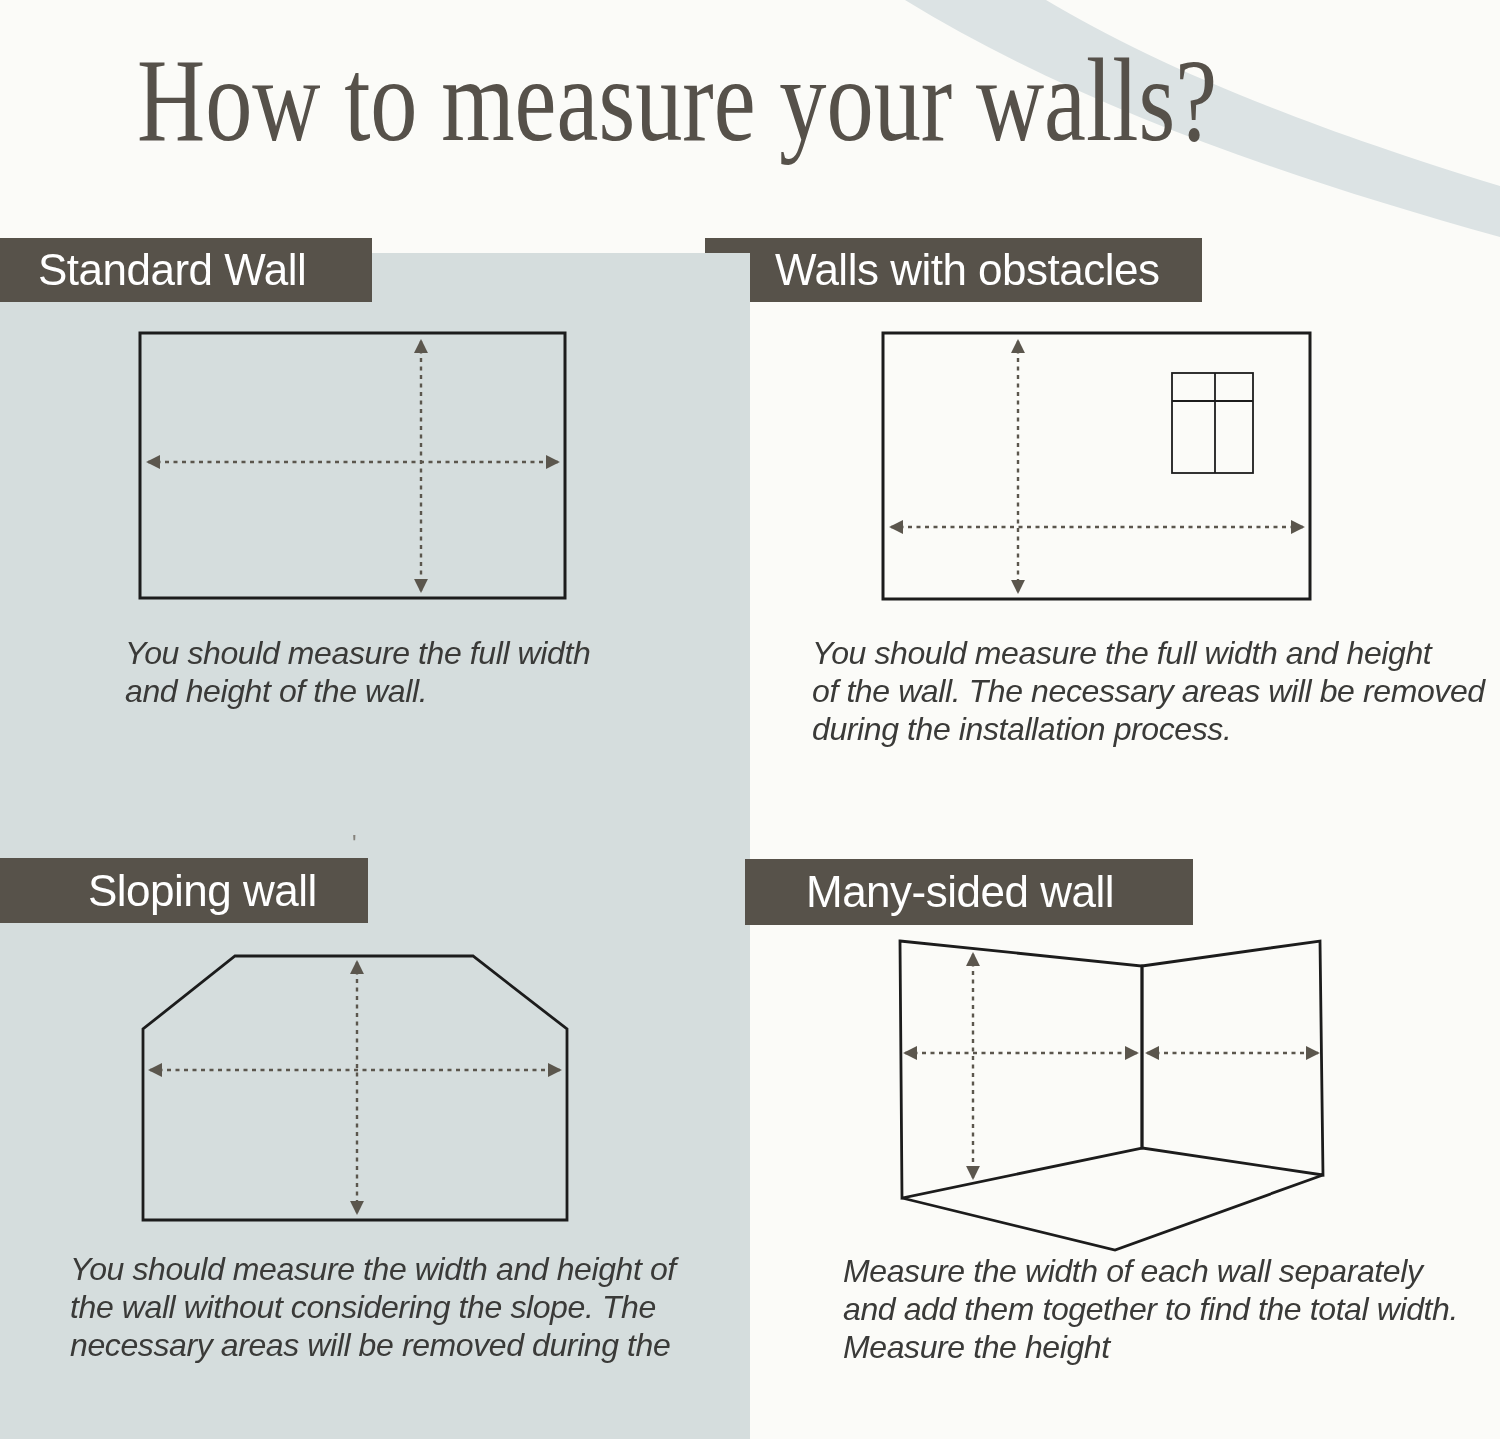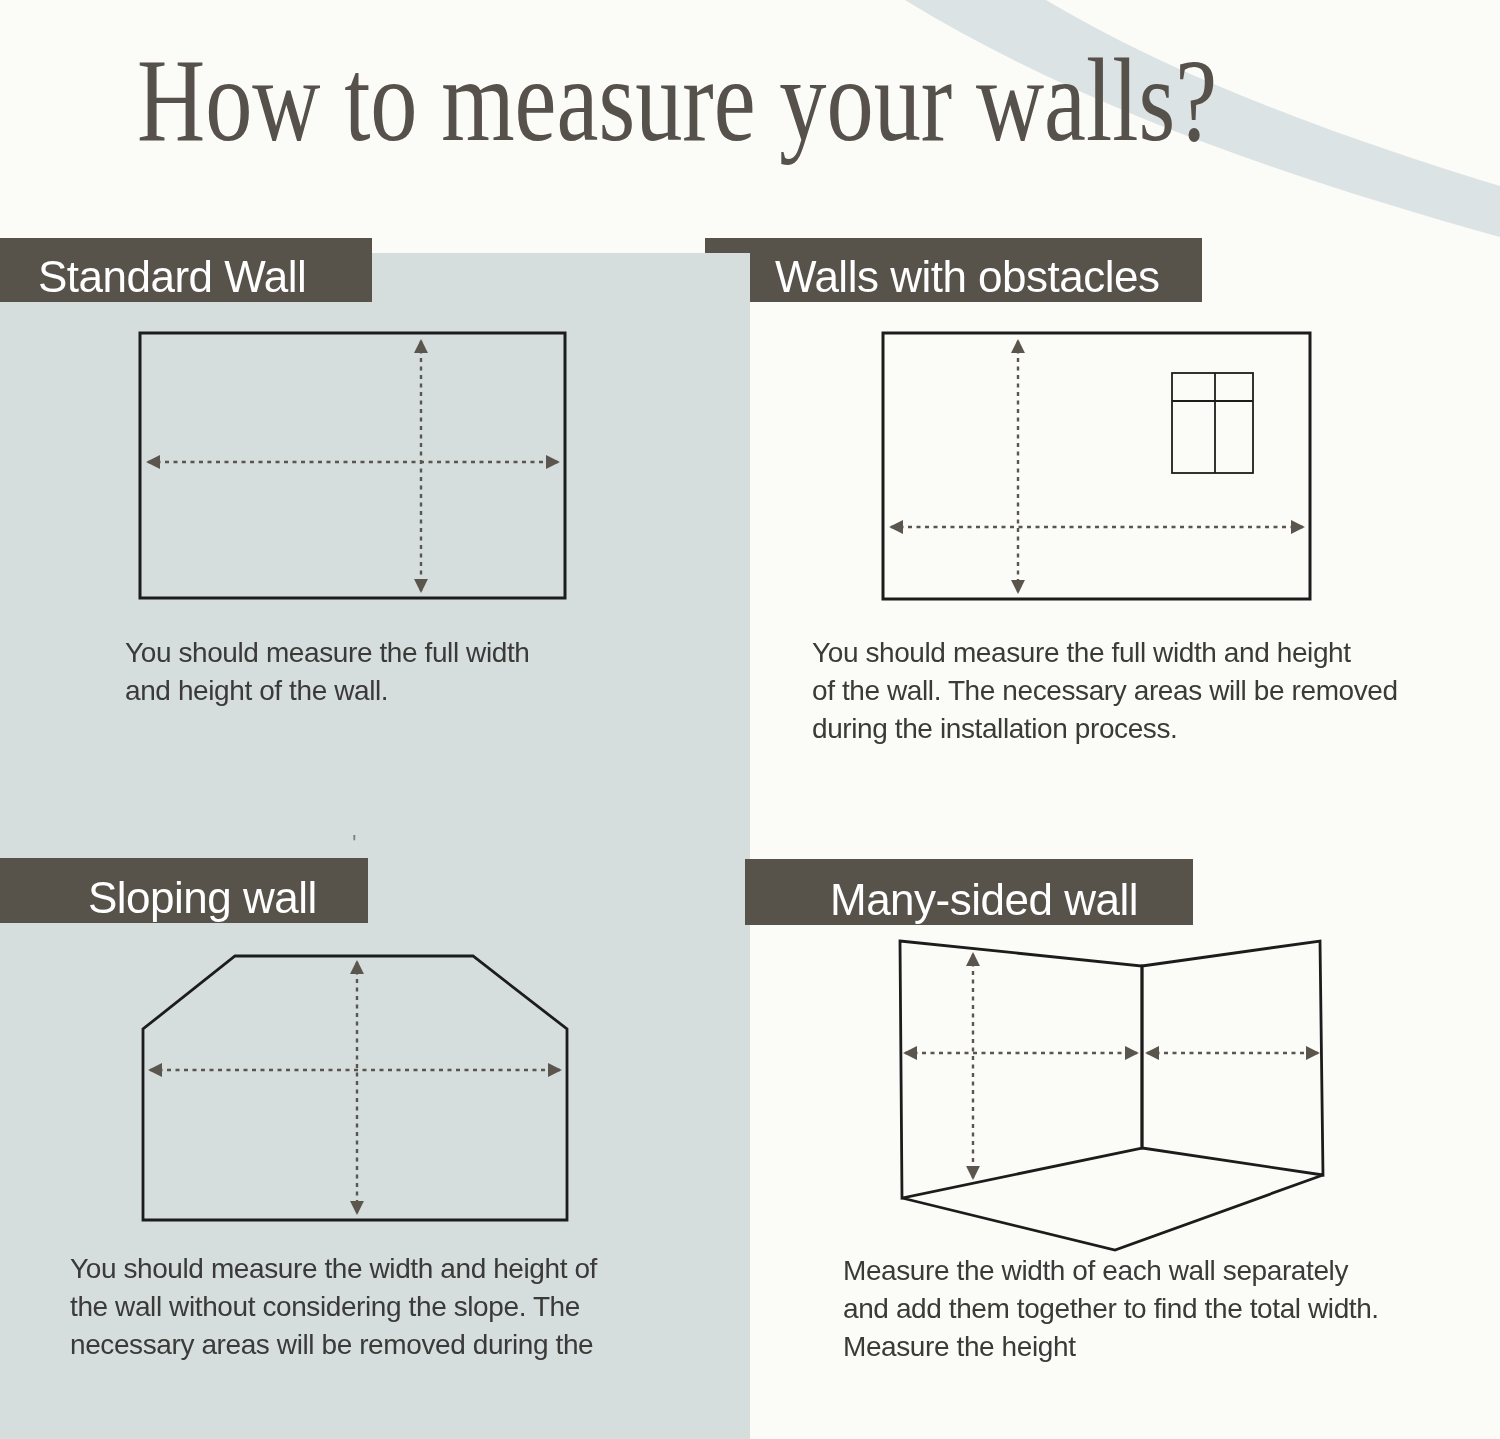--- a/index.html
+++ b/index.html
@@ -5,32 +5,32 @@
   html,body{margin:0;padding:0;}
   body{font-family:"Liberation Sans",sans-serif;}
   #stage{position:relative;width:1500px;height:1439px;background:var(--page-bg,#fbfbf8);overflow:hidden;}
   .abs{position:absolute;}
   #ribbon{left:0;top:0;z-index:1;}
   #title{left:137px;top:42px;z-index:2;font-family:"Liberation Serif",serif;
          font-size:118px;line-height:118px;color:var(--title-text,#56514a);
          white-space:nowrap;transform:scaleX(0.80);transform-origin:0 0;letter-spacing:0;}
   #panel{left:0;top:253px;width:750px;height:1186px;background:var(--panel,#d5dddd);z-index:3;}
   .bar{background:var(--bar,#57524a);color:var(--bar-text,#ffffff);
-       display:flex;align-items:flex-end;font-size:44px;letter-spacing:-0.5px;
+       display:flex;align-items:center;font-size:44px;letter-spacing:-0.5px;
        white-space:nowrap;box-sizing:border-box;}
   #bar-standard{left:0;top:238px;width:372px;height:64px;z-index:4;padding-left:38px;}
   #bar-obstacles{left:705px;top:238px;width:497px;height:64px;z-index:2;padding-left:70px;}
   #bar-sloping{left:0;top:858px;width:368px;height:65px;z-index:4;padding-left:88px;}
-  #bar-manysided{left:745px;top:859px;width:448px;height:66px;z-index:4;padding-left:85px;}
+  #bar-manysided{left:745px;top:859px;width:448px;height:66px;z-index:4;padding-left:61px;}
   .diagram{z-index:5;}
   #diagram-standard{left:138px;top:331px;}
   #diagram-obstacles{left:881px;top:331px;}
   #diagram-sloping{left:140px;top:953px;}
   #diagram-manysided{left:897px;top:936px;}
-  .desc{z-index:5;font-size:28px;line-height:38px;letter-spacing:-0.4px;color:var(--body-text,#3a3a38);}
+  .desc{z-index:5;font-size:32px;line-height:38px;letter-spacing:-0.4px;color:var(--body-text,#3a3a38);font-style:italic;}
   #desc-standard{left:125px;top:634px;}
   #desc-obstacles{left:812px;top:634px;}
   #desc-sloping{left:70px;top:1250px;}
   #desc-manysided{left:843px;top:1252px;}
   #stray{left:352px;top:830px;z-index:5;font-size:24px;color:#85827b;}
   .wall-line{stroke:var(--line,#1c1c1c);fill:none;}
   .arrow{stroke:var(--arrow,#5b564d);stroke-width:2.4;stroke-dasharray:4 4.5;fill:none;}
 </style>
 </head>
 <body>

